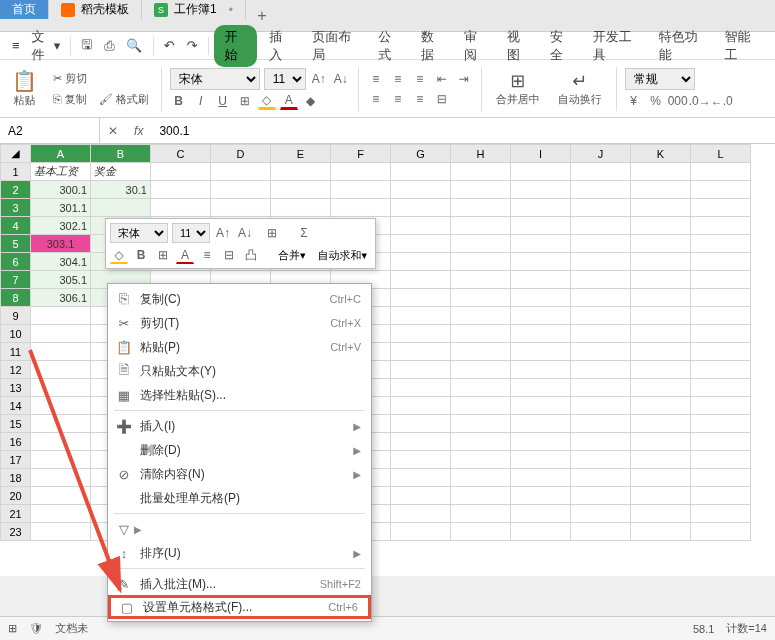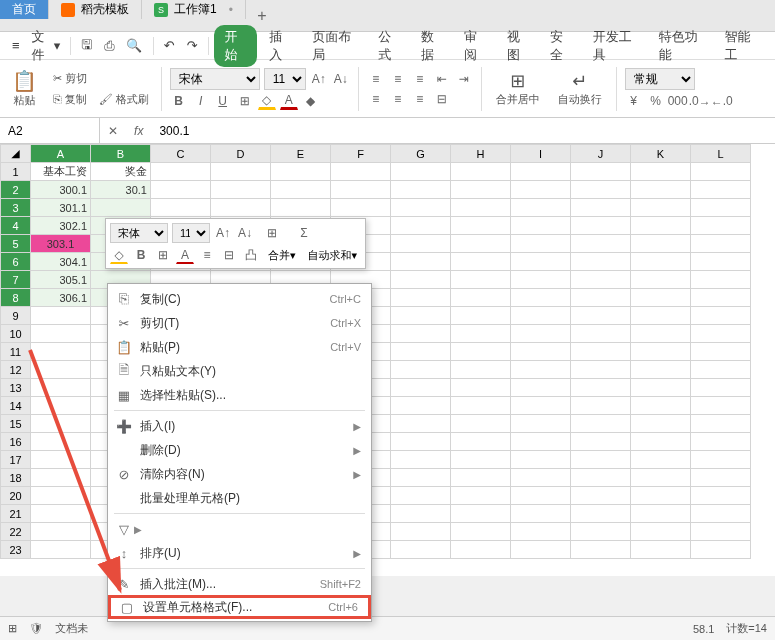--- a/index.html
+++ b/index.html
@@ -11,21 +11,21 @@
 .tab.active { background: #4a8fd4; color: #fff; }
 .tab-icon { width: 14px; height: 14px; display: inline-block; }
 .tab-close { color: #999; margin-left: 6px; }
 .tab-add { display: flex; align-items: center; justify-content: center; width: 32px; cursor: pointer; color: #666; font-size: 16px; }
 
 
 .menu-bar { display: flex; align-items: center; height: 28px; background: #fff; padding: 0 8px; gap: 4px; border-bottom: 1px solid #ddd; font-size: 13px; }
 .menu-btn { display: flex; align-items: center; padding: 2px 4px; cursor: pointer; color: #444; }
 .menu-sep { width: 1px; height: 18px; background: #ddd; margin: 0 2px; }
 .ribbon-tab { padding: 2px 8px; cursor: pointer; color: #444; }
-.ribbon-tab.active { background: #3a9b4f; color: #ffffff; border-radius: 10px; padding: 3px 10px; }
+.ribbon-tab.active { background: #3a9b4f; color: #000000; border-radius: 10px; padding: 3px 10px; }
 
 
 .ribbon { display: flex; background: #fff; height: 58px; border-bottom: 1px solid #ccc; padding: 4px 6px; gap: 6px; align-items: center; }
 .ribbon-group { display: flex; flex-direction: column; gap: 2px; }
 .ribbon-big-btn { display: flex; flex-direction: column; align-items: center; justify-content: center; padding: 2px 6px; cursor: pointer; color: #555; font-size: 11px; }
 .ribbon-row { display: flex; align-items: center; gap: 4px; }
 .ribbon-small-btn { display: flex; align-items: center; padding: 2px 4px; cursor: pointer; color: #555; font-size: 11px; gap: 3px; }
 .ribbon-vsep { width: 1px; height: 44px; background: #ddd; margin: 0 2px; }
 .font-select { border: 1px solid #ccc; height: 22px; padding: 0 4px; font-size: 12px; }
 .icon-box { width: 18px; height: 18px; display: flex; align-items: center; justify-content: center; border: 1px solid transparent; cursor: pointer; color: #666; }
@@ -37,21 +37,21 @@
 .formula-input { flex: 1; padding: 0 8px; }
 
 
 .grid-container { position: relative; background: #fff; overflow: hidden; height: 432px; }
 .grid { border-collapse: collapse; }
 .grid th, .grid td { border: 1px solid #d4d4d4; height: 18px; font-size: 11px; font-weight: normal; }
 .grid th.col-head { background: #e8e8e8; width: 60px; text-align: center; }
 .grid th.row-head { background: #e8e8e8; width: 30px; text-align: center; }
 .grid th.corner { background: #e8e8e8; width: 30px; }
 .grid td { width: 60px; padding: 0 3px; text-align: right; color: #333; }
-.grid td.text { text-align: right; }
+.grid td.text { text-align: left; font-style: italic; }
 .sel-head { background: #3a9b4f !important; color: #fff; }
 
 
 .mini-toolbar { position: absolute; left: 105px; top: 218px; background: #fff; border: 1px solid #bbb; box-shadow: 2px 2px 6px rgba(0,0,0,0.2); padding: 4px; display: flex; flex-direction: column; gap: 3px; z-index: 10; }
 .mini-row { display: flex; align-items: center; gap: 4px; }
 .mini-sel { border: 1px solid #ccc; height: 20px; font-size: 11px; padding: 0 3px; }
 
 
 .context-menu { position: absolute; left: 107px; top: 283px; width: 265px; background: #fff; border: 1px solid #aaa; box-shadow: 2px 2px 8px rgba(0,0,0,0.25); z-index: 20; padding: 3px 0; }
 .menu-item { display: flex; align-items: center; height: 24px; padding: 0 10px 0 6px; cursor: pointer; font-size: 12px; color: #333; }
@@ -513,35 +513,20 @@
           <td class=""></td>
           <td class=""></td>
           <td class=""></td>
           <td class=""></td>
           <td class=""></td>
           <td class=""></td>
           <td class=""></td>
           <td class=""></td>
         </tr>
         <tr>
-          <th class="row-head">22</th>
-          <td class=""></td>
-          <td class=""></td>
-          <td class=""></td>
-          <td class=""></td>
-          <td class=""></td>
-          <td class=""></td>
-          <td class=""></td>
-          <td class=""></td>
-          <td class=""></td>
-          <td class=""></td>
-          <td class=""></td>
-          <td class=""></td>
-        </tr>
-        <tr>
           <th class="row-head">23</th>
           <td class=""></td>
           <td class=""></td>
           <td class=""></td>
           <td class=""></td>
           <td class=""></td>
           <td class=""></td>
           <td class=""></td>
           <td class=""></td>
           <td class=""></td>
@@ -565,21 +550,21 @@
   <div class="mini-row">
     <span class="icon-box" style="border-bottom:2px solid #ffc000;">◇</span>
     <span class="icon-box">
         <b>B</b>
       </span>
     <span class="icon-box">⊞</span>
     <span class="icon-box" style="border-bottom:2px solid #c00000;">A</span>
     <span class="icon-box">≡</span>
     <span class="icon-box">⊟</span>
     <span class="icon-box">凸</span>
-    <span style="font-size:11px;padding:0 4px;cursor:pointer;"><span>合并</span>▾</span>
+    <span style="font-size:11px;padding:0 4px;cursor:pointer;margin-left:10px;"><span>合并</span>▾</span>
     <span style="font-size:11px;padding:0 4px;cursor:pointer;"><span>自动求和</span>▾</span>
   </div>
 </div>
 
 <div class="context-menu" id="ctx">
     <div class="menu-item">
     <span class="menu-item-icon">⎘</span>
     <span class="menu-item-label">复制(C)</span>
     <span class="menu-item-shortcut">Ctrl+C</span>
 

